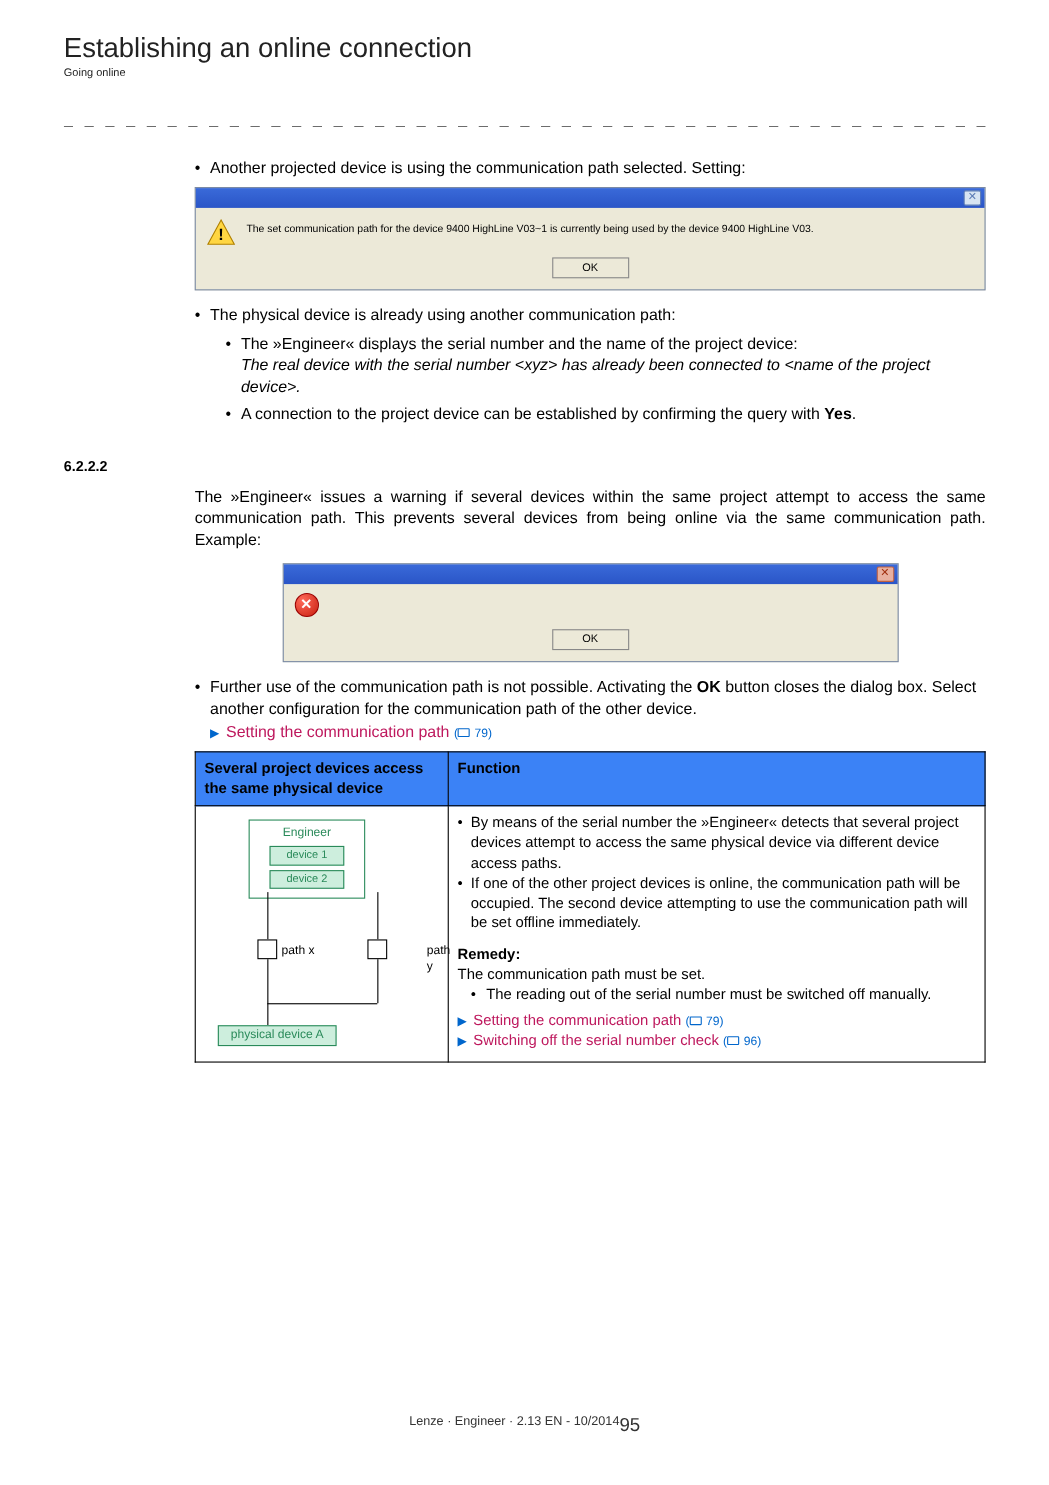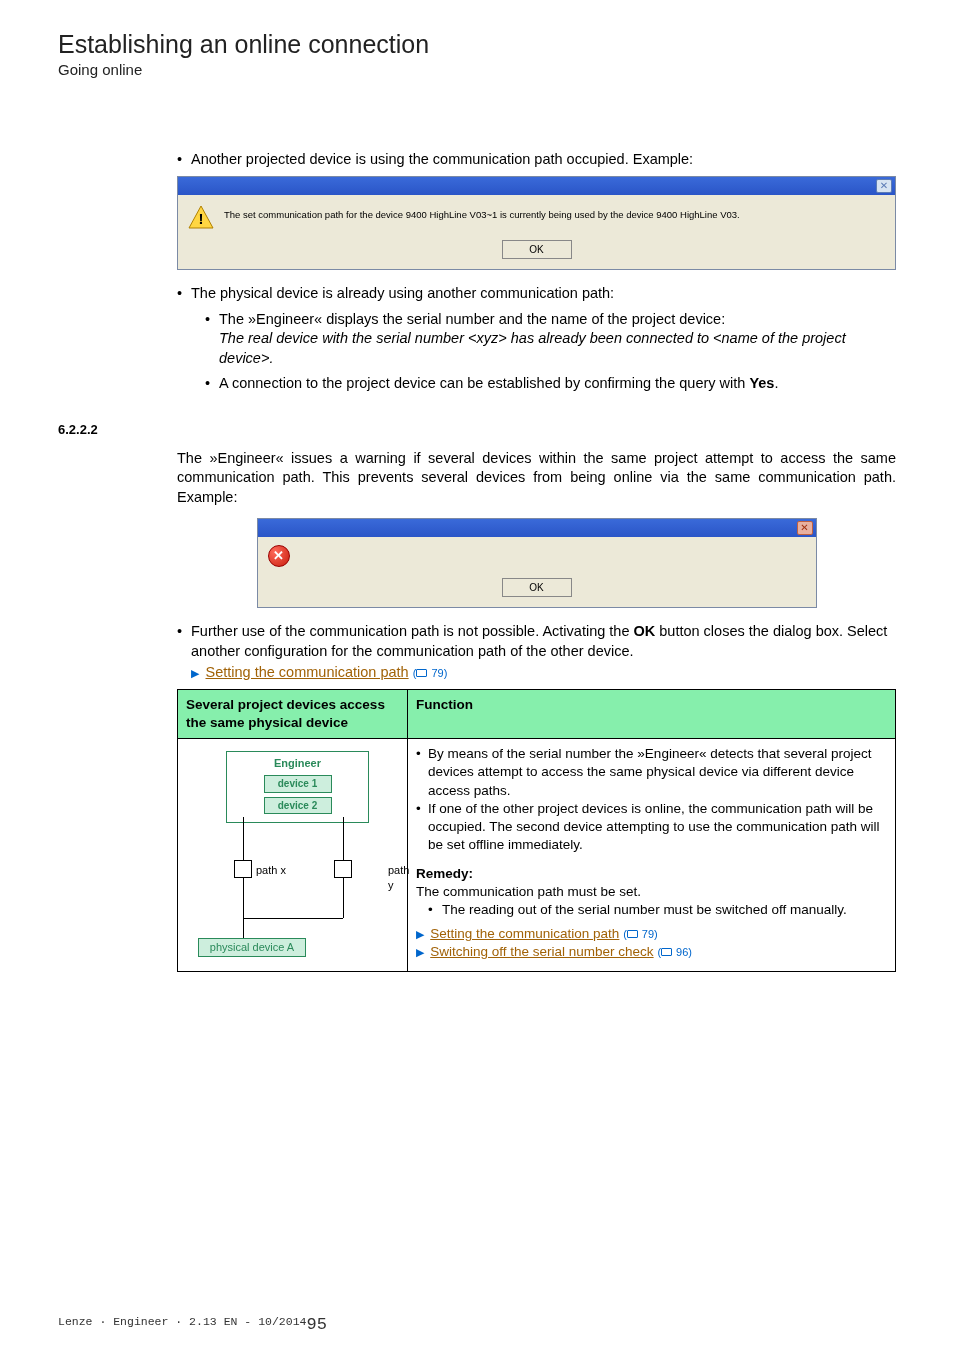--- a/index.html
+++ b/index.html
@@ -15,21 +15,21 @@
   .page {
     padding: 30px 58px 0 58px;
   }
   .hdr-title {
     font-size: 25px;
     font-weight: 400;
     color: #222;
     margin-bottom: 2px;
   }
   .hdr-sub {
-    font-size: 15px;
+    font-size: 10px;
     color: #222;
     margin-bottom: 28px;
   }
   .dashline {
     font-family: monospace;
     letter-spacing: 1px;
     font-size: 14px;
     color: #000;
     white-space: nowrap;
     overflow: hidden;
@@ -178,22 +178,21 @@
     color: #fff;
     font-weight: 700;
     font-size: 13px;
   }
   .dlg-msg2 {
     font-size: 8.5px;
     color: #000;
   }
 
   .link {
-    color: #a16207;
-    text-decoration: underline;
+    color: #be185d;
     text-align: center;
   }
   .link-arrow {
     color: #0066cc;
     font-size: 11px;
     margin-right: 2px;
   }
   .pageref {
     font-size: 11px;
     color: #0066cc;
@@ -215,42 +214,41 @@
     margin-top: 6px;
     font-size: 13.5px;
   }
   .tbl th, .tbl td {
     border: 1px solid #000;
     padding: 6px 8px;
     vertical-align: top;
     text-align: left;
   }
   .tbl th {
-    background: #86efac;
+    background: #3b82f6;
     font-weight: 700;
   }
   .tbl-col1 { width: 230px; }
 
   
   .diagram {
     position: relative;
     height: 220px;
     font-size: 11px;
     color: #000;
   }
   .eng-box {
     position: absolute;
     left: 40px; top: 6px;
-    width: 143px;
+    width: 106px;
     border: 1px solid #2a8a5a;
     background: #fff;
     padding: 4px 0 8px 0;
     text-align: center;
     color: #2a8a5a;
-    font-weight: bold;
   }
   .dev-box {
     display: block;
     margin: 4px auto 0 auto;
     width: 68px;
     border: 1px solid #2a8a5a;
     background: #cdeedd;
     color: #2a8a5a;
     font-size: 10px;
     padding: 1px 0;
@@ -301,45 +299,44 @@
   }
   .func-cell li .bdot {
     width: 12px; flex: 0 0 12px;
   }
   .remedy-list {
     margin-left: 12px;
   }
 
   .footer {
     position: absolute;
-    bottom: 16px;
+    bottom: 44px;
     left: 58px;
     right: 58px;
     display: flex;
-    justify-content: flex-start;
+    justify-content: center;
     font-size: 11.5px;
     color: #333;
-    font-family: Liberation Mono, monospace;
   }
   .footer .pnum { font-size: 17px; }
 </style>
 </head>
 <body>
 
 <div class="page">
 
   <div class="hdr-title">Establishing an online connection</div>
   <div class="hdr-sub">Going online</div>
 
   <div class="dashline">_ _ _ _ _ _ _ _ _ _ _ _ _ _ _ _ _ _ _ _ _ _ _ _ _ _ _ _ _ _ _ _ _ _ _ _ _ _ _ _ _ _ _ _ _ _ _ _ _ _ _ _ _ _ _ _ _ _ _ _ _ _ _ _</div>
 
   <div class="content">
     <div class="bullet-row">
       <div class="bullet-dot">•</div>
-      <div>Another projected device is using the communication path occupied. Example:</div>
+      <div>Another projected device is using the communication path selected. Setting:</div>
     </div>
 
     <div class="dialog1">
       <div class="dlg-titlebar">
         <div class="dlg-close">✕</div>
       </div>
       <div class="dlg-body1">
         <div class="warn-triangle">
           <svg viewBox="0 0 26 24">
               <polygon points="13,1 25,23 1,23" fill="#ffd642" stroke="#b08000" stroke-width="1"></polygon>

